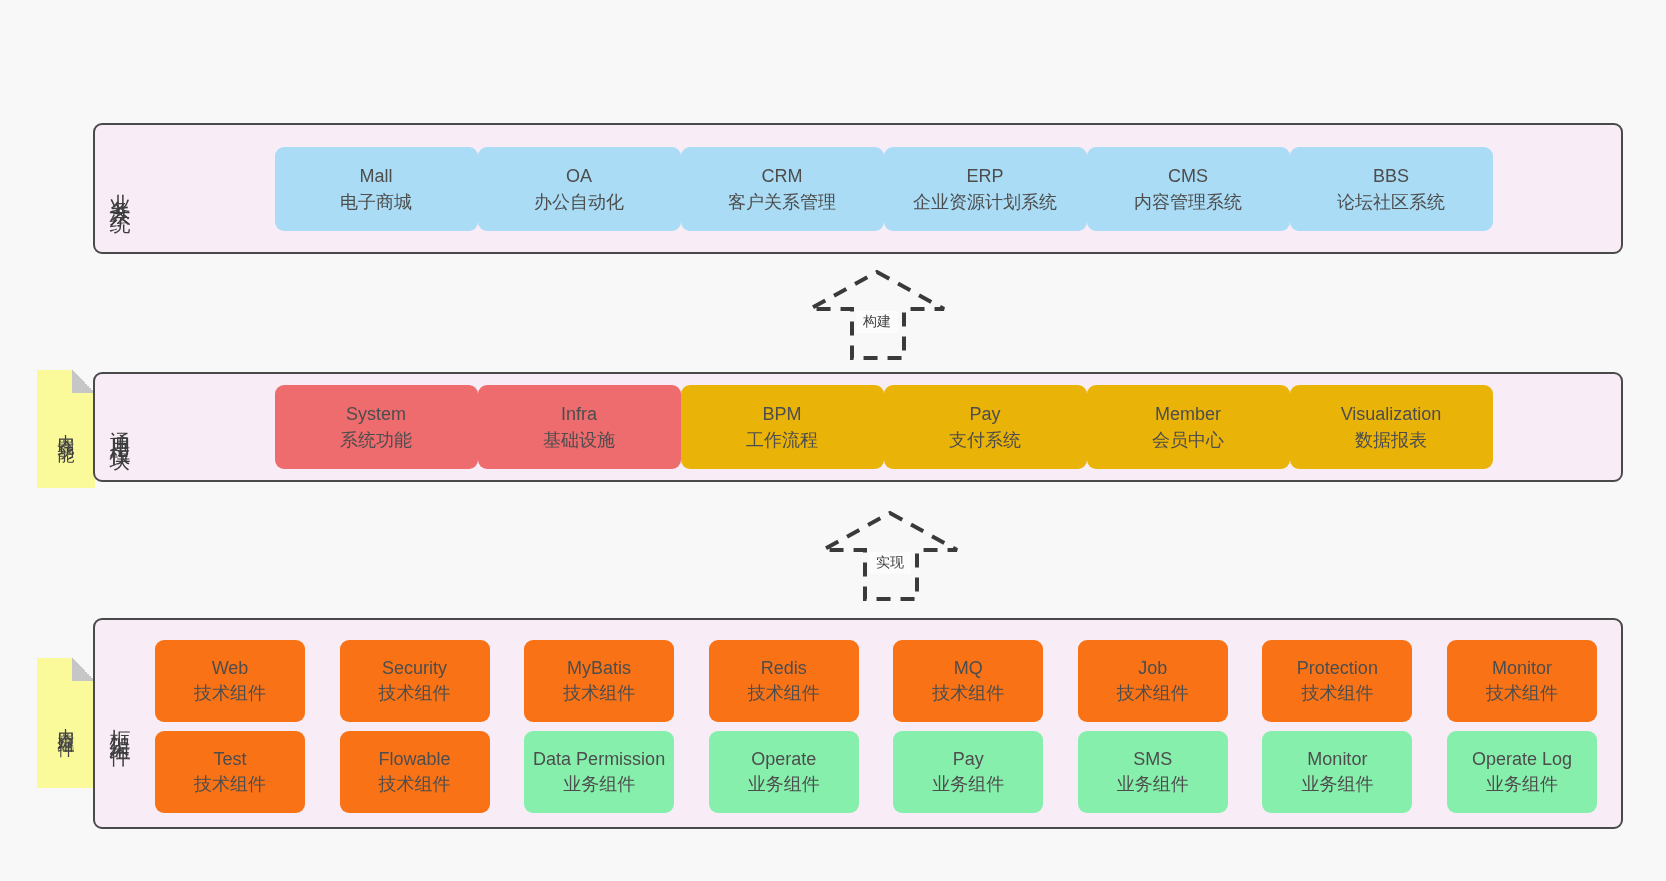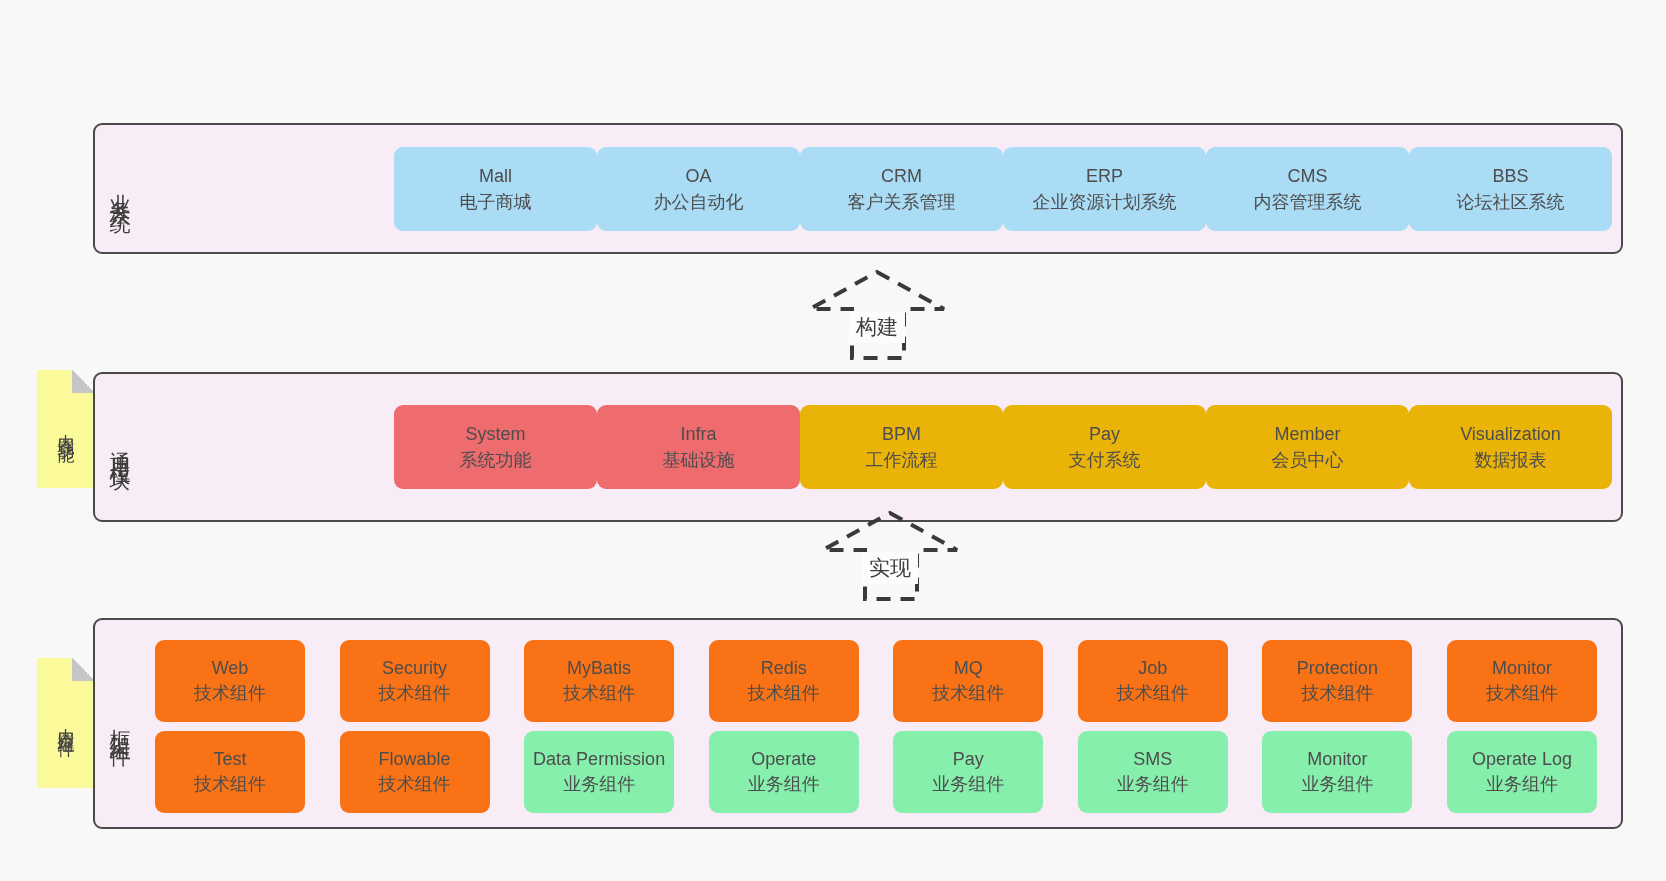--- a/index.html
+++ b/index.html
@@ -9,31 +9,31 @@
     font-family:"Liberation Sans","DejaVu Sans",sans-serif;
     color:#4a4a4a;
   }
   
   .panel{
     position:absolute;left:93px;width:1530px;box-sizing:border-box;
     background:#f8edf6;border:2px solid #4a4a4a;border-radius:9px;
     z-index:2;
   }
   .panel-1{top:123px;height:131px;}
-  .panel-2{top:372px;height:150px;}
+  .panel-2{top:372px;height:110px;}
   .panel-3{top:618px;height:211px;}
   .v-label{
     position:absolute;left:11px;top:50%;transform:translateY(-50%);
     writing-mode:vertical-rl;text-orientation:upright;
     font-size:21px;letter-spacing:6px;color:#3d3d3d;white-space:nowrap;
   }
   
   .row6{
     position:absolute;left:60px;right:9px;top:0;bottom:0;
-    display:flex;justify-content:flex-end;align-items:center;
+    display:flex;justify-content:center;align-items:center;
   }
   .rows8{
     position:absolute;left:60px;right:24px;top:20px;bottom:14px;
     display:flex;flex-direction:column;justify-content:space-between;
   }
   .row8{display:flex;justify-content:space-between;}
   .box{
     box-sizing:border-box;border-radius:9px;
     display:flex;flex-direction:column;justify-content:center;align-items:center;
     text-align:center;font-size:18px;line-height:26px;color:#4d4d4d;
@@ -61,21 +61,21 @@
     writing-mode:vertical-rl;text-orientation:upright;
     font-size:17px;letter-spacing:4px;color:#3f3f3f;white-space:nowrap;
   }
   
   .arrow{position:absolute;width:140px;height:92px;z-index:3;}
   .arrow-1{left:807px;top:269px;}
   .arrow-2{left:820px;top:510px;}
   .arrow svg{position:absolute;left:0;top:0;}
   .arrow .a-label{
     position:absolute;left:50%;top:42px;transform:translateX(-50%);
-    background:#fcfcfc;padding:2px 7px;font-size:21px;color:#3f3f3f;
+    background:#fcfcfc;padding:2px 7px;font-size:14px;color:#3f3f3f;
     white-space:nowrap;z-index:4;
   }
 </style>
 </head>
 <body>
 
 <div class="panel panel-1">
   <div class="v-label">业务系统</div>
   <div class="row6">
     <div class="box c-blue">

